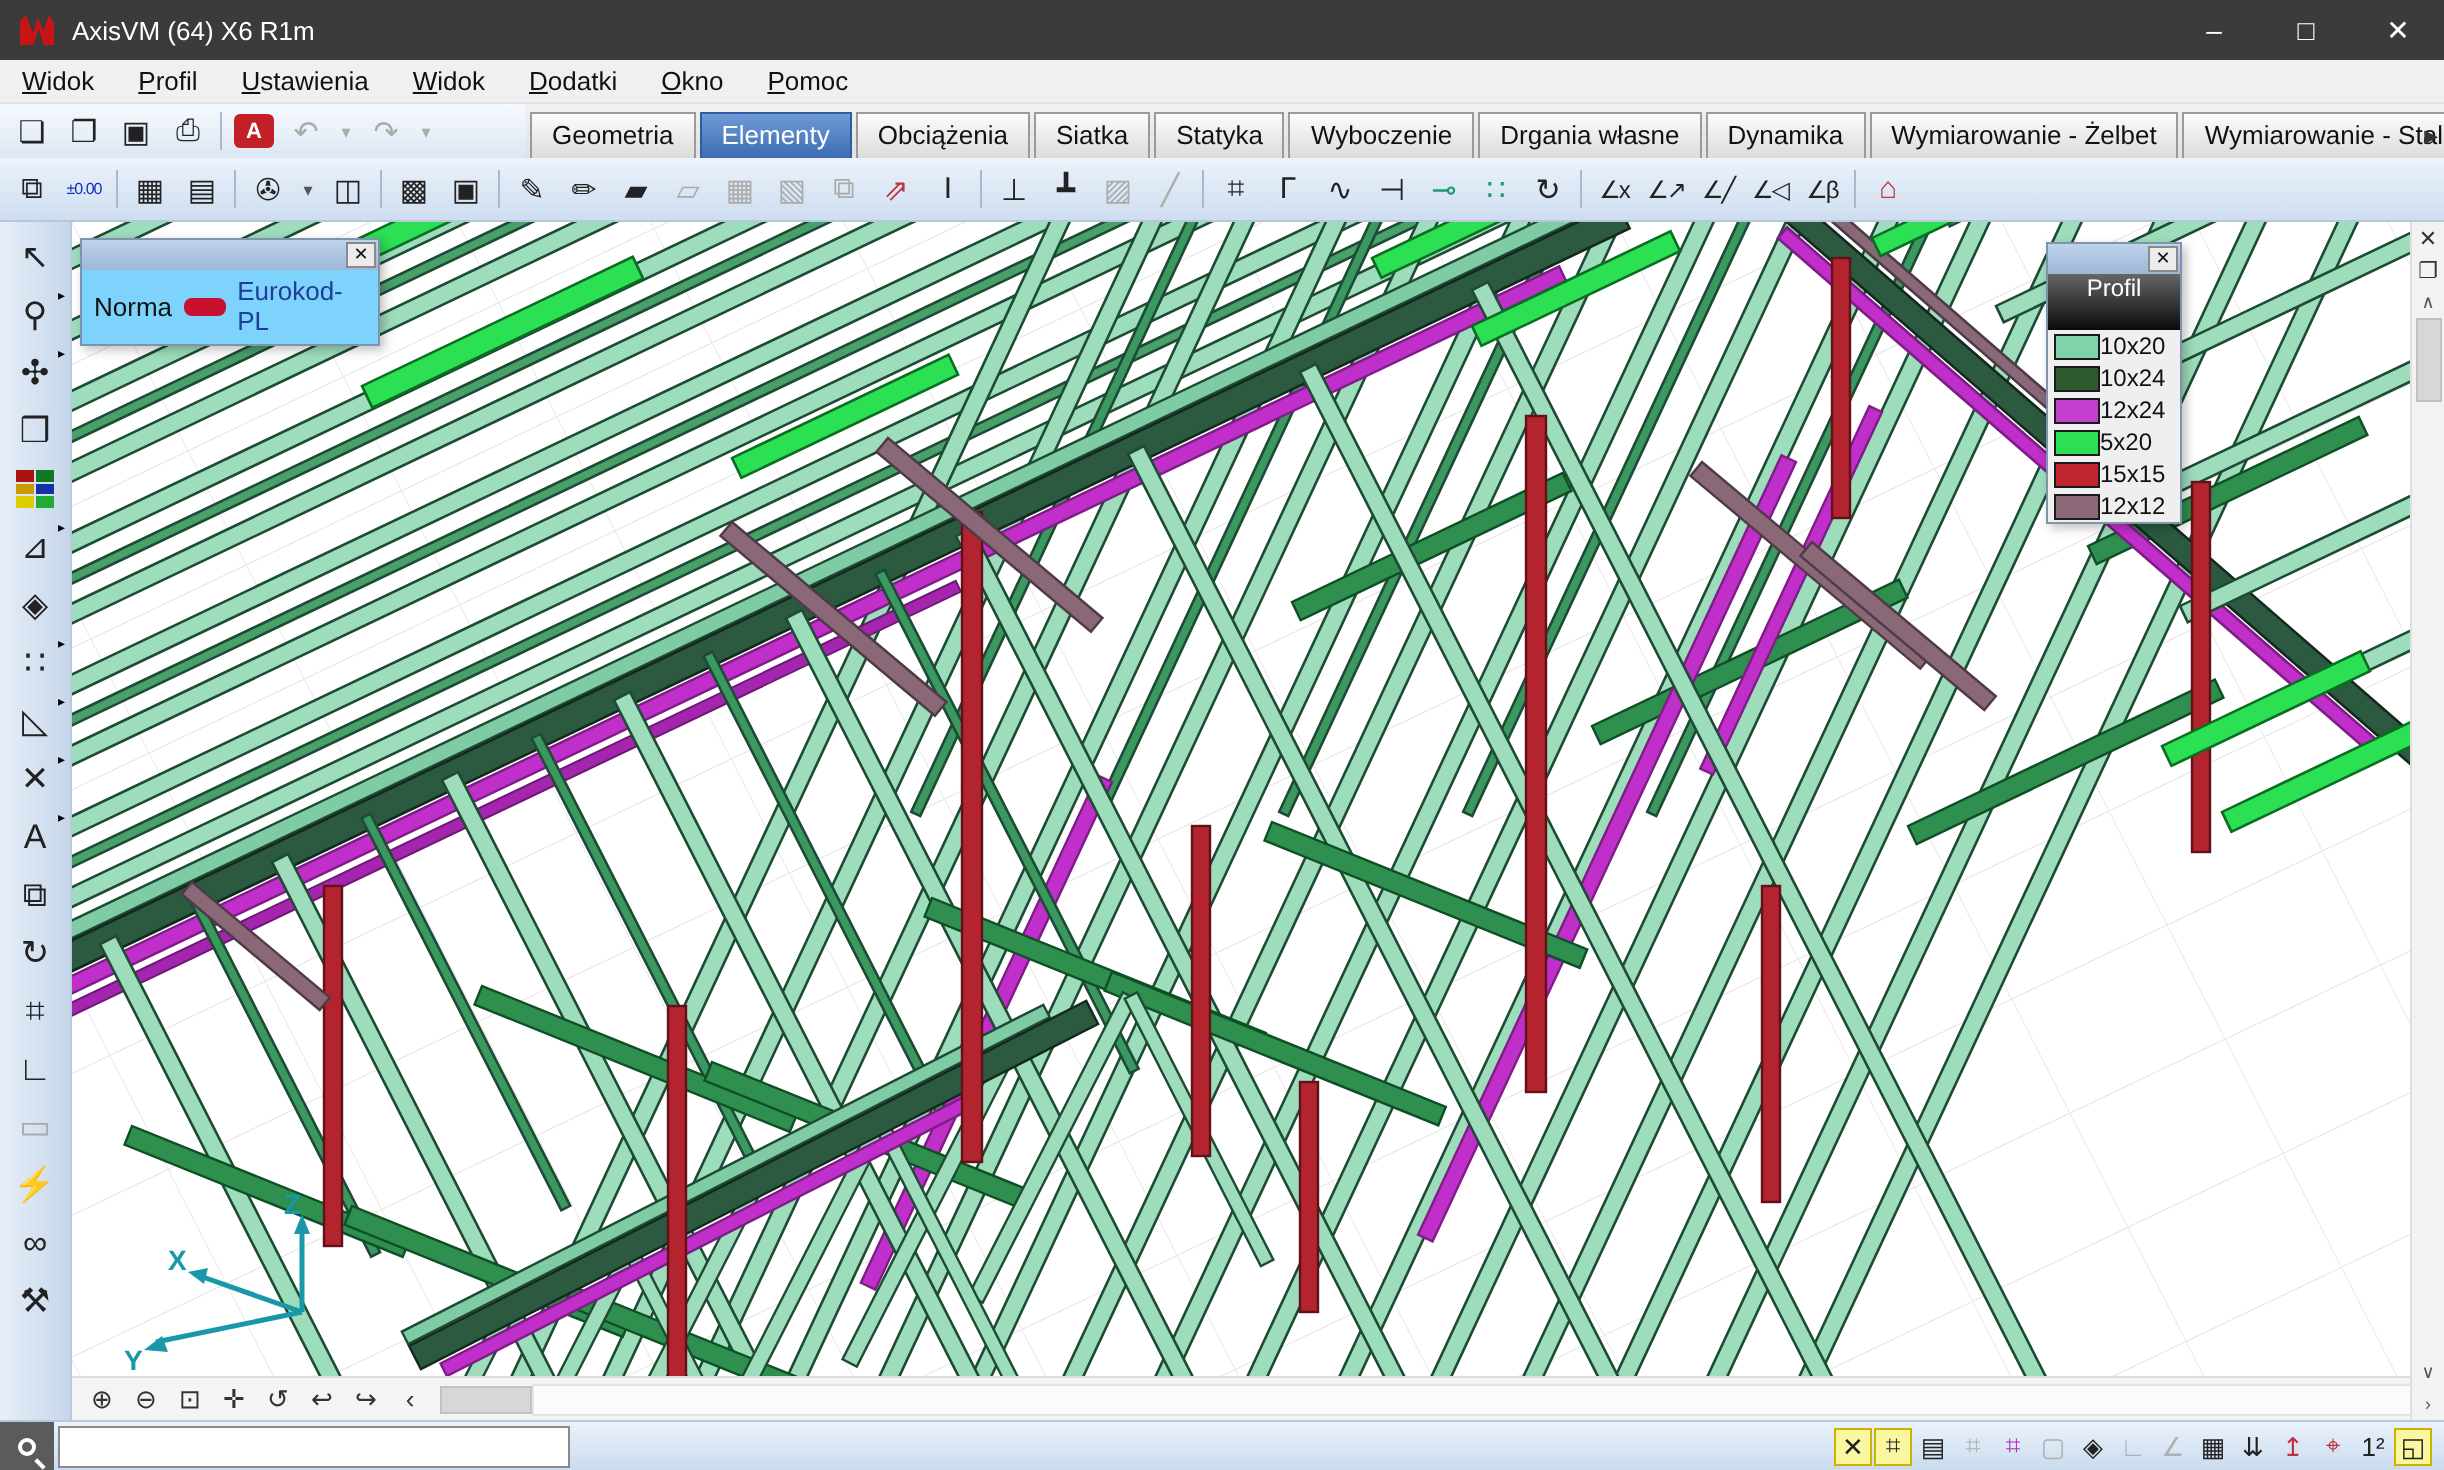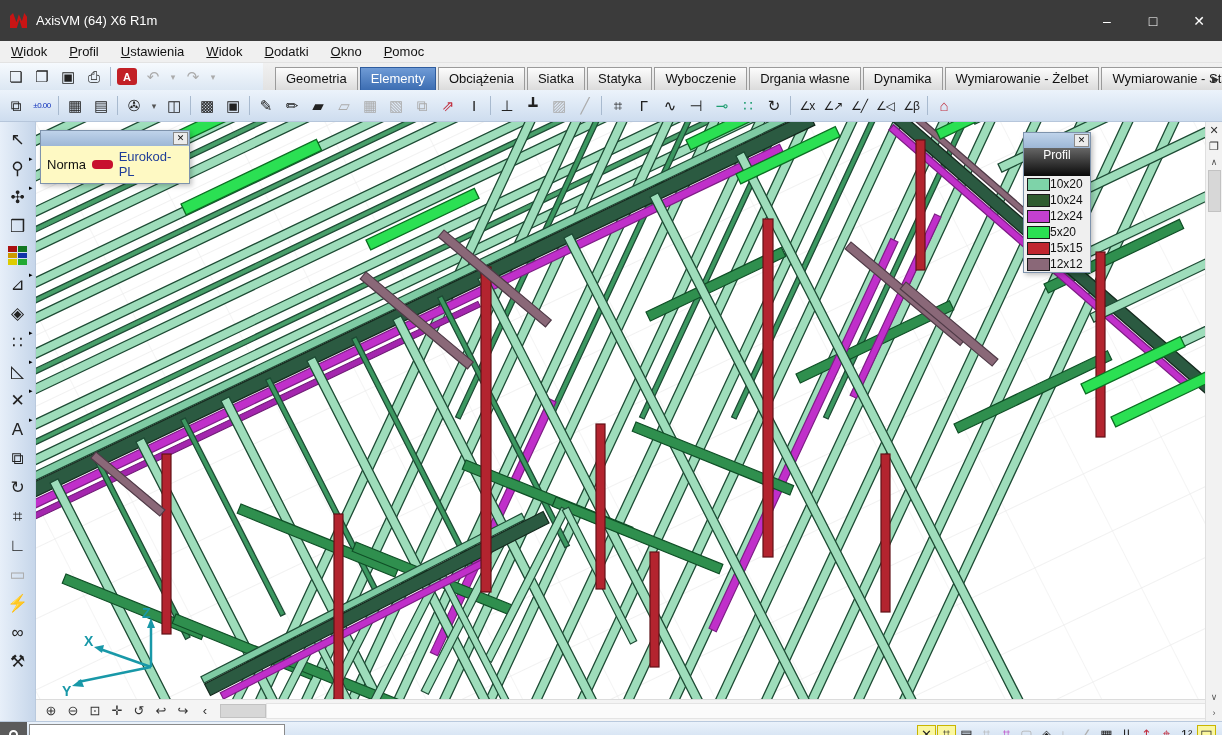--- a/index.html
+++ b/index.html
@@ -1,40 +1,40 @@
 <!DOCTYPE html>
 <html><head>
 <meta charset="utf-8">
 <style>
   *{box-sizing:border-box;margin:0;padding:0}
   html,body{width:1222px;height:735px;overflow:hidden}
   body{font-family:"Liberation Sans",sans-serif;font-size:13px;background:#D6E3F2;color:#111;-webkit-font-smoothing:antialiased}
 
   
-  .titlebar{height:41px;background:#3B3B3B;color:#fff;display:flex;align-items:center}
+  .titlebar{height:30px;background:#3B3B3B;color:#fff;display:flex;align-items:center}
   .logo{width:17px;height:15px;margin:0 9px 0 10px;background:#C81414;
         clip-path:polygon(0 100%,0 20%,18% 0,38% 62%,52% 8%,70% 55%,84% 0,100% 25%,100% 100%,70% 100%,55% 45%,40% 100%)}
   .win-title{font-size:13px}
   .win-btns{margin-left:auto;display:flex;height:30px}
   .win-btn{width:46px;display:flex;align-items:center;justify-content:center;font-size:14px;color:#fff}
 
   
   .menubar{height:22px;background:#F0F0F0;display:flex;align-items:center;border-bottom:1px solid #E3E3E3}
   .menu-item{padding:1px 11px;cursor:default}
   .menu-item::first-letter{text-decoration:underline}
 
   
   .row1{height:27px;display:flex;background:linear-gradient(#F6FAFE,#DCE7F3)}
   .filebar{width:263px;display:flex;align-items:center;padding-left:3px;flex:none}
   .t{width:26px;height:23px;display:flex;align-items:center;justify-content:center;font-size:15px;color:#222;cursor:default;flex:none}
   .t.sm{width:14px;font-size:9px;color:#555}
   .t.dis{color:#ABABAB}
   .sep{width:1px;height:19px;background:#A8BACF;margin:0 3px;flex:none}
   .pdf{width:20px;height:17px;border-radius:3px;color:#fff;font-size:11px;font-weight:bold;display:flex;align-items:center;justify-content:center}
-  .tabs{flex:1;display:flex;align-items:flex-end;padding-left:12px;position:relative;overflow:hidden;background:linear-gradient(#F1F1F1,#E2E2E2)}
+  .tabs{flex:1;display:flex;align-items:flex-end;padding-left:2px;position:relative;overflow:hidden;background:linear-gradient(#F1F1F1,#E2E2E2)}
   .tab{padding:3px 10px 4px;border:1px solid #9A9A9A;border-bottom:none;background:linear-gradient(#FCFCFC,#DBDBDB);margin-right:2px;white-space:nowrap;font-size:13px;cursor:default}
   .tab.active{background:linear-gradient(#6F9BD6,#3C6DB2);border-color:#2E5C9E;color:#fff}
   .tab-ovf{position:absolute;right:3px;bottom:6px;font-size:9px;color:#333}
 
   
   .row2{height:32px;display:flex;align-items:center;background:linear-gradient(#ECF3FB,#CEDDEF);border-bottom:1px solid #B6C6DB;padding-left:3px}
   .row2 .t{height:26px}
   .lvl{font-size:8px!important;letter-spacing:-.5px;color:#1133BB}
   .red-g{color:#C03040}
   .grn-g{color:#1E9E70}
@@ -51,21 +51,21 @@
 
   .canvas-col{flex:1;display:flex;flex-direction:column;min-width:0}
   .canvas{position:relative;height:577px;background:#fff;overflow:hidden}
   .scene{display:block;width:100%;height:100%}
 
   
   .fpanel{position:absolute;border:1px solid #7E93AC;background:#F2F2F2;box-shadow:2px 2px 5px rgba(0,0,0,.25);font-size:13px}
   .ptitle{height:15px;background:linear-gradient(#BFD3EA,#9DB7D6);display:flex;justify-content:flex-end;align-items:center}
   .pclose{width:15px;height:13px;margin-right:1px;background:#ECECEC;border:1px solid #8A8A8A;font-size:9px;line-height:11px;text-align:center;color:#111}
   .norma{left:4px;top:8px;width:150px}
-  .norma-body{display:flex;align-items:center;gap:6px;padding:3px 6px 4px;background:#fef9c3}
+  .norma-body{display:flex;align-items:center;gap:6px;padding:3px 6px 4px;background:#7dd3fc}
   .flag{width:22px;height:9px;border-radius:4px}
   .norma-val{color:#1F3D99}
   .profil{right:114px;top:10px;width:68px}
   .profil-head{height:28px;background:linear-gradient(#666,#0A0A0A);color:#fff;text-align:center;font-size:12px;line-height:15px}
   .prow{display:flex;align-items:center;padding:1px 3px;background:#EFEFEF}
   .swatch{width:23px;height:13px;border:1px solid #1A1A1A;flex:none}
   .plabel{flex:1;text-align:left;font-size:12px;padding-right:1px}
 
   
   .zoombar{height:22px;display:flex;align-items:center;background:#F4F4F4;border-top:1px solid #DCDCDC;padding-left:4px}

